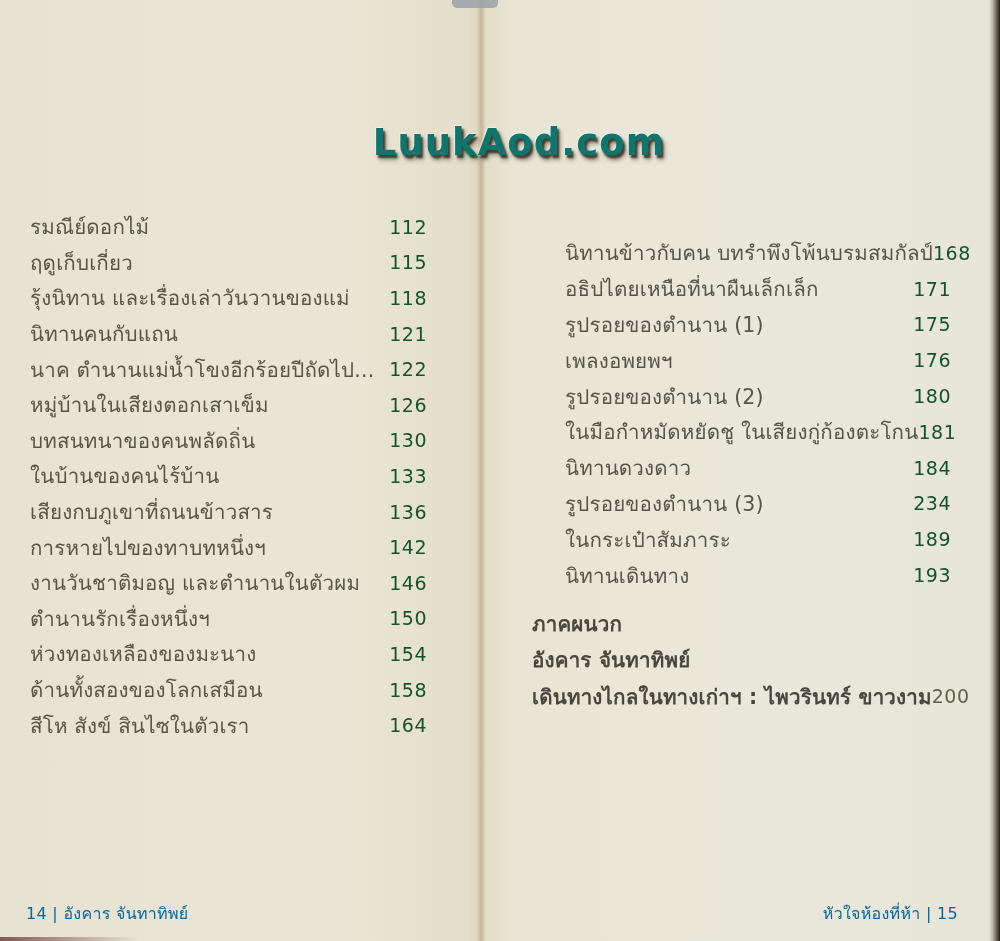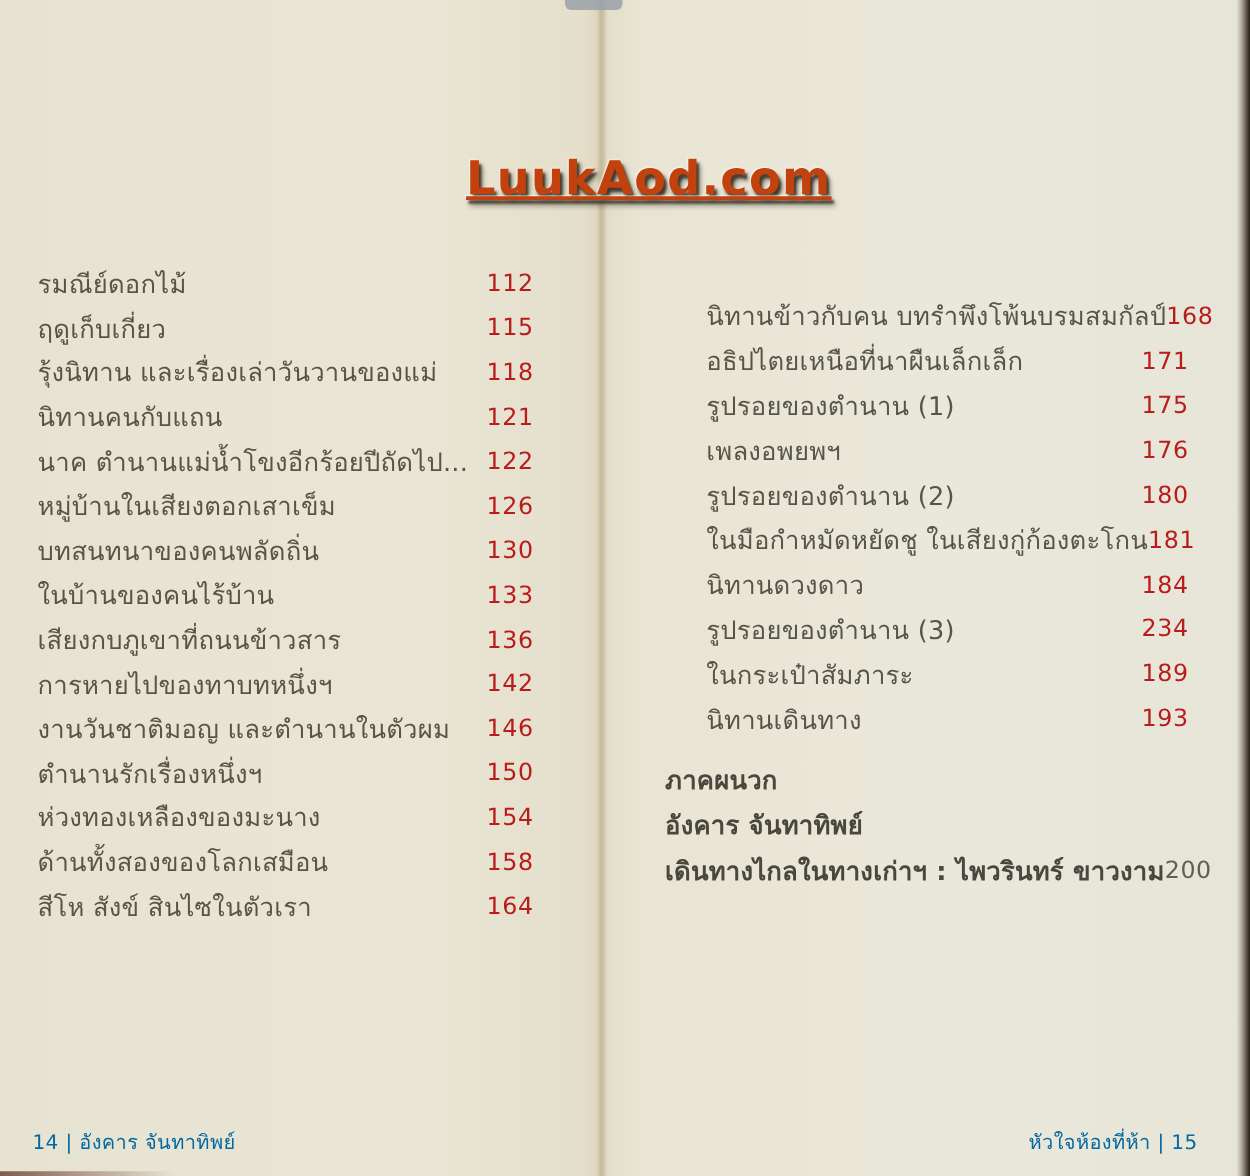--- a/index.html
+++ b/index.html
@@ -29,35 +29,34 @@
     position:absolute;right:0;top:0;bottom:0;width:11px;
     background:linear-gradient(to right,rgba(35,25,15,0) 0%,rgba(35,25,15,.25) 35%,#241a10 100%);
   }
   .bottom-corner{
     position:absolute;left:0;bottom:0;width:140px;height:4px;
     background:linear-gradient(to right,rgba(95,45,35,.75),rgba(95,45,35,0));
   }
   .watermark{
     position:absolute;left:0;top:121px;width:1000px;padding-left:38px;box-sizing:border-box;
     text-align:center;font-size:37px;font-weight:bold;letter-spacing:1px;
-    color:#c2410c;
+    color:#0f766e;
     text-shadow:2px 3px 2px rgba(52,44,32,.85),3px 5px 4px rgba(52,44,32,.45),-1px -1px 1px rgba(255,255,255,.55);
-    text-decoration:underline;
   }
   .toc{position:absolute;display:flex;flex-direction:column;}
   .toc-row{display:flex;justify-content:space-between;align-items:center;}
   #left-toc{left:30px;top:209px;width:397px;}
   #left-toc .toc-row{height:35.6px;}
   #right-toc{left:565px;top:210px;width:386px;margin-top:25px;}
   #right-toc .toc-row{height:35.8px;}
   .toc-title{
     font-size:20.5px;color:#57554a;letter-spacing:.2px;white-space:nowrap;
   }
   .toc-page{
-    font-size:19px;color:#b91c1c;letter-spacing:.5px;
+    font-size:19px;color:#14532d;letter-spacing:.5px;
   }
   #appendix{left:532px;top:605px;width:386px;}
   #appendix .toc-row{height:36.5px;}
   #appendix .toc-title{font-weight:bold;color:#4a483e;font-size:20.5px;}
   #appendix .toc-page{color:#63604f;}
   .footer{
     position:absolute;top:901px;font-size:16px;color:#0369a1;letter-spacing:.3px;
   }
   .footer-left{left:26px;}
   .footer-right{left:562px;width:396px;text-align:right;}

